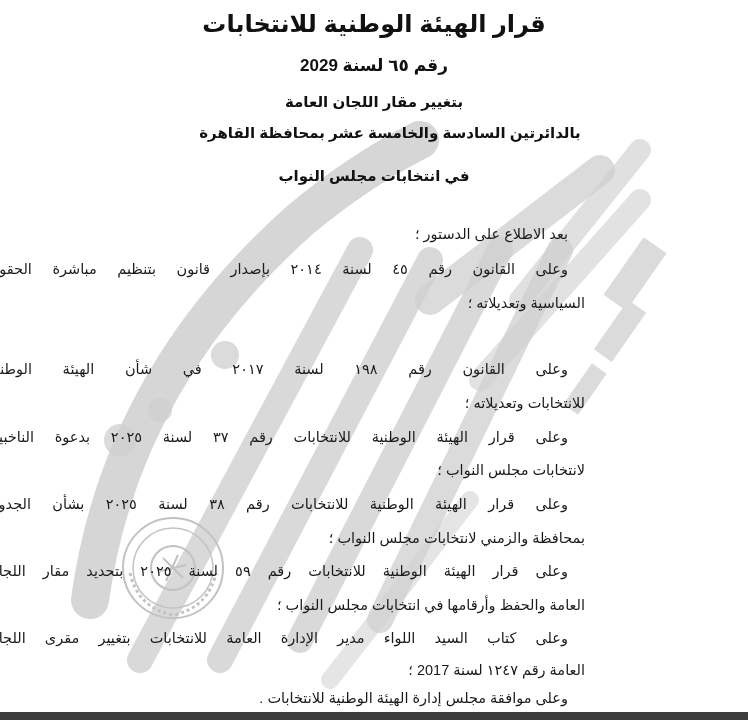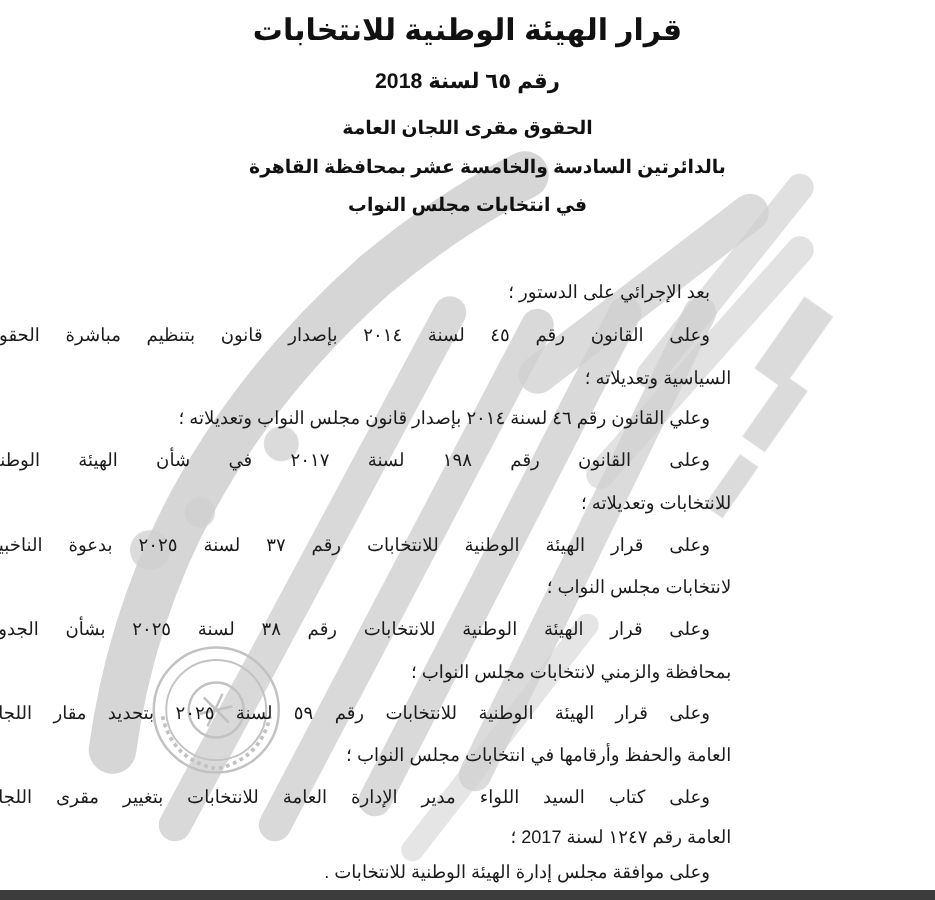--- a/index.html
+++ b/index.html
@@ -59,21 +59,21 @@
     }
     .subtitle {
       position: absolute;
       left: 0; right: 0;
       text-align: center;
       font-weight: bold;
     }
     .sub-number { top: 55px; font-size: 17px; }
     .sub-1 { top: 93px; font-size: 15px; }
     .sub-2 { top: 124px; font-size: 15px; padding-left: 32px; }
-    .sub-3 { top: 155px; font-size: 15px; }
+    .sub-3 { top: 167px; font-size: 15px; }
     .heading {
       position: absolute;
       top: 183px;
       right: 183px;
       font-weight: bold;
       font-size: 19px;
     }
     .line {
       position: absolute;
       right: 163px;
@@ -130,30 +130,29 @@
       <circle cx="55" cy="55" r="50" stroke-width="2"></circle>
       <circle cx="55" cy="55" r="40" stroke-width="1.5"></circle>
       <circle cx="55" cy="55" r="22" stroke-width="2"></circle>
       <path d="M45 45 L65 65 M60 42 L48 68 M42 58 L68 52" stroke-width="2"></path>
       <path d="M12 60 Q20 95 55 102 Q90 95 98 60" stroke-width="3" stroke-dasharray="3 3"></path>
     </g>
   </svg>
 
   <div class="content">
     <div class="title">قرار الهيئة الوطنية للانتخابات</div>
-    <div class="subtitle sub-number">رقم ٦٥ لسنة 2018</div>
-    <div class="subtitle sub-1">الحقوق مقرى اللجان العامة</div>
+    <div class="subtitle sub-number">رقم ٦٥ لسنة 2029</div>
+    <div class="subtitle sub-1">بتغيير مقار اللجان العامة</div>
     <div class="subtitle sub-2">بالدائرتين السادسة والخامسة عشر بمحافظة القاهرة</div>
     <div class="subtitle sub-3">في انتخابات مجلس النواب</div>
 
 
-    <div class="line indent" style="top:226px;">بعد الإجرائي على الدستور ؛</div>
+    <div class="line indent" style="top:226px;">بعد الاطلاع على الدستور ؛</div>
     <div class="line justify" style="top:261px;">وعلى القانون رقم ٤٥ لسنة ٢٠١٤ بإصدار قانون بتنظيم مباشرة الحقوق</div>
     <div class="line" style="top:295px;">السياسية وتعديلاته ؛</div>
-    <div class="line indent" style="top:327px;">وعلي القانون رقم ٤٦ لسنة ٢٠١٤ بإصدار قانون مجلس النواب وتعديلاته ؛</div>
     <div class="line justify" style="top:361px;">وعلى القانون رقم ١٩٨ لسنة ٢٠١٧ في شأن الهيئة الوطنية</div>
     <div class="line" style="top:395px;">للانتخابات وتعديلاته ؛</div>
     <div class="line justify" style="top:429px;">وعلى قرار الهيئة الوطنية للانتخابات رقم ٣٧ لسنة ٢٠٢٥ بدعوة الناخبين</div>
     <div class="line" style="top:462px;text-align:center;">لانتخابات مجلس النواب ؛</div>
     <div class="line justify" style="top:496px;">وعلى قرار الهيئة الوطنية للانتخابات رقم ٣٨ لسنة ٢٠٢٥ بشأن الجدول</div>
     <div class="line" style="top:530px;">بمحافظة والزمني لانتخابات مجلس النواب ؛</div>
     <div class="line justify" style="top:563px;">وعلى قرار الهيئة الوطنية للانتخابات رقم ٥٩ لسنة ٢٠٢٥ بتحديد مقار اللجان</div>
     <div class="line" style="top:597px;">العامة والحفظ وأرقامها في انتخابات مجلس النواب ؛</div>
     <div class="line justify" style="top:630px;">وعلى كتاب السيد اللواء مدير الإدارة العامة للانتخابات بتغيير مقرى اللجان</div>
     <div class="line" style="top:662px;">العامة رقم ١٢٤٧ لسنة 2017 ؛</div>

